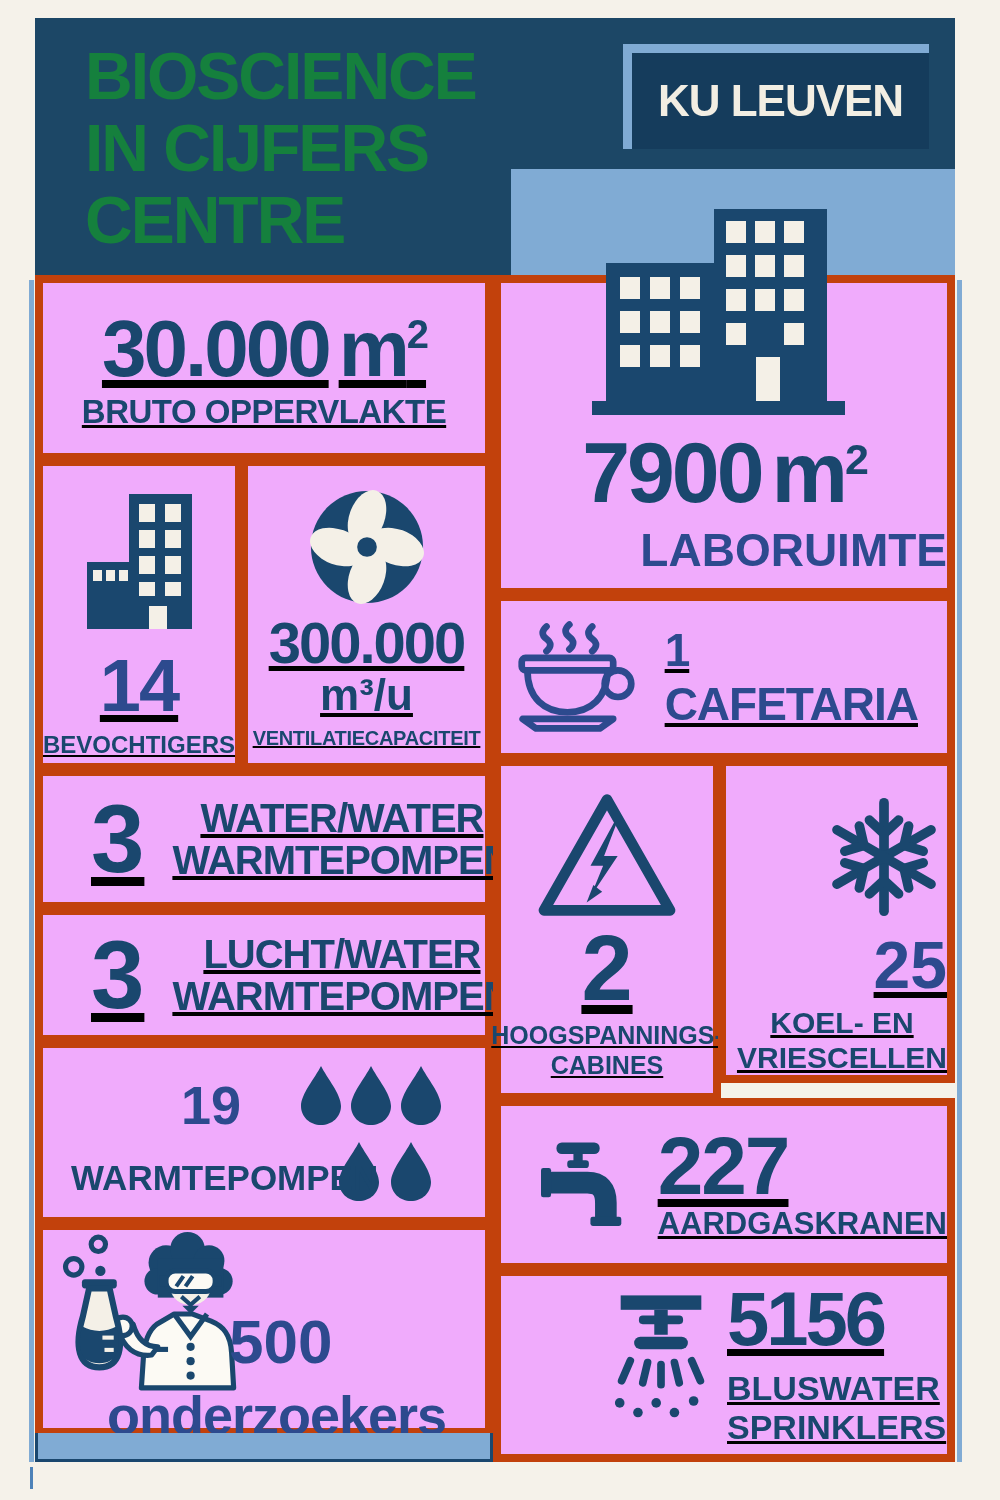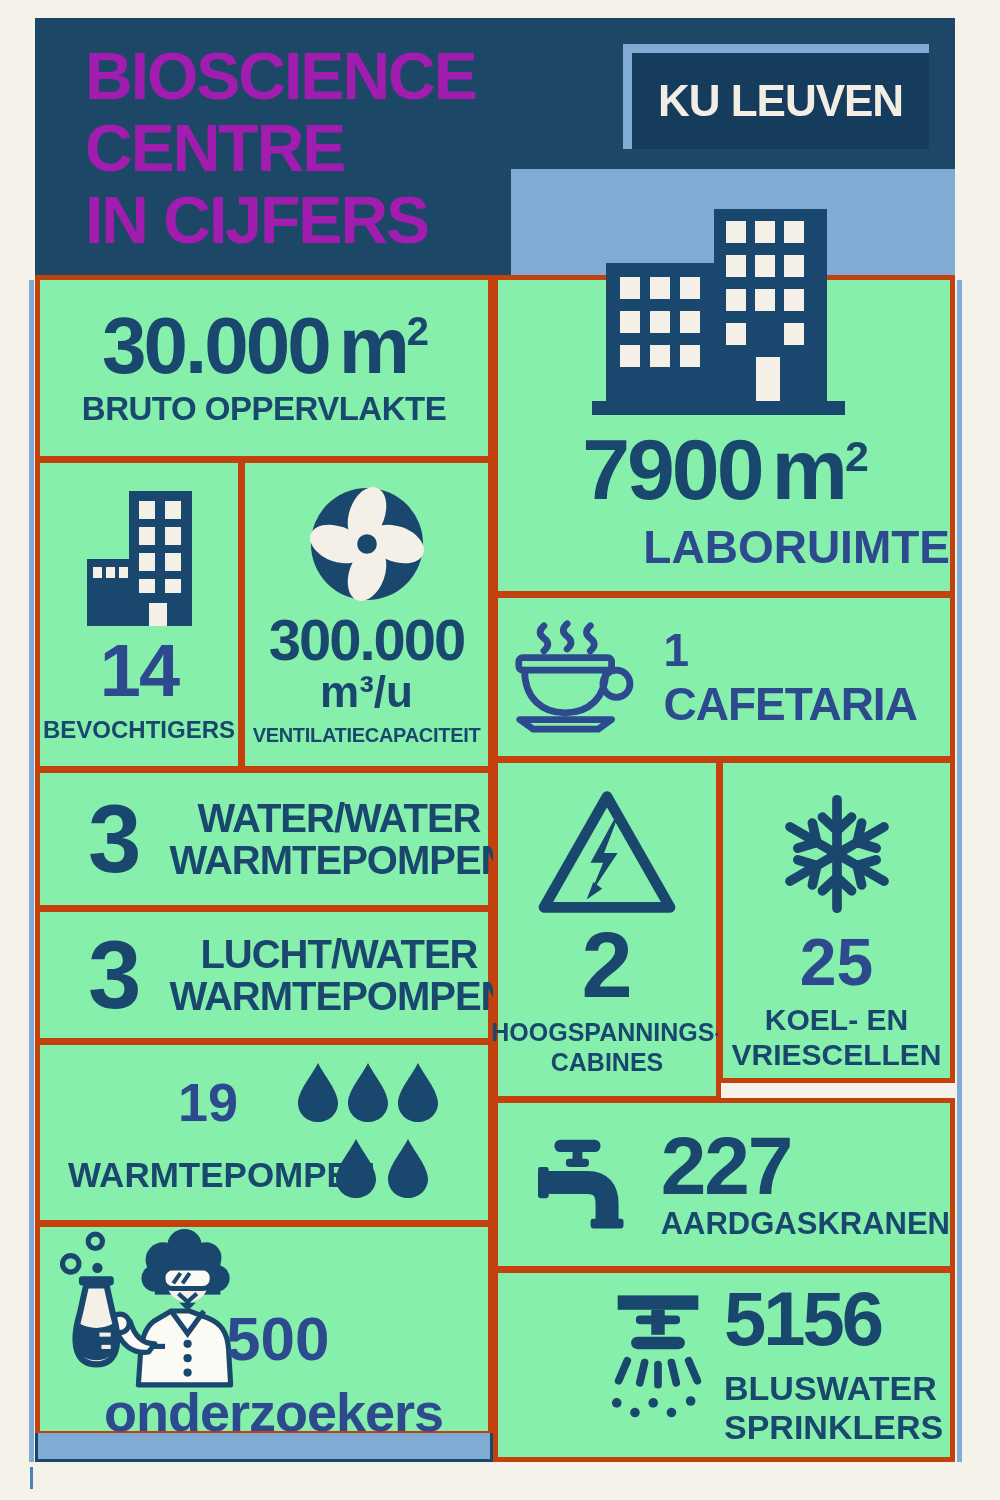--- a/index.html
+++ b/index.html
@@ -1,37 +1,37 @@
 <!DOCTYPE html>
 <html><head>
 <meta charset="utf-8">
 <style>
   html,body{margin:0;padding:0;background:#f5f2ea;}
   .page{position:relative;width:1000px;height:1500px;background:#f5f2ea;overflow:hidden;
         font-family:"Liberation Sans",sans-serif;font-weight:700;}
   .abs{position:absolute;}
   .header-dark{left:35px;top:18px;width:920px;height:260px;background:#1c4766;}
   .light-band{left:511px;top:169px;width:444px;height:109px;background:#80abd4;}
-  .title{left:85px;top:40px;color:#a21caf;font-size:66px;line-height:72px;letter-spacing:-2px;}
+  .title{left:85px;top:40px;color:#15803d;font-size:66px;line-height:72px;letter-spacing:-2px;}
   .logo-frame-top{left:623px;top:44px;width:306px;height:9px;background:#80abd4;}
   .logo-frame-left{left:623px;top:44px;width:9px;height:105px;background:#80abd4;}
   .logo-box{left:632px;top:53px;width:297px;height:96px;background:#153c5c;display:flex;
             align-items:center;justify-content:center;color:#f2eee3;font-size:44px;letter-spacing:-1px;}
-  .cell{position:absolute;background:#86efac;border:5px solid #c2410c;box-sizing:border-box;}
+  .cell{position:absolute;background:#f0abfc;border:8px solid #c2410c;box-sizing:border-box;text-decoration:underline;}
   .accent{position:absolute;background:#80abd4;}
   .navy{color:#1a476e;}
   .royal{color:#2d4a8e;}
   .center-col{display:flex;flex-direction:column;align-items:center;text-align:center;}
   .c1{left:35px;top:275px;width:458px;height:186px;}
   .c1 .big{font-size:80px;letter-spacing:-3px;line-height:1;margin-top:26px;}
   .c1 sup,.r1 sup{font-size:0.5em;vertical-align:28px;}
   .unit{margin-left:10px;}
   .c1 .lbl{font-size:33px;letter-spacing:-0.5px;margin-top:4px;}
   .c2a{left:35px;top:458px;width:208px;height:313px;}
-  .c2a .num{font-size:74px;line-height:1;letter-spacing:-2px;margin-top:8px;}
+  .c2a .num{font-size:74px;line-height:1;letter-spacing:-2px;margin-top:20px;}
   .c2a .lbl{font-size:24px;margin-top:8px;}
   .c2b{left:240px;top:458px;width:253px;height:313px;}
   .c2b .num{font-size:58px;line-height:1;letter-spacing:-2px;margin-top:8px;}
   .c2b .unit3{font-size:44px;line-height:1.05;}
   .c2b .lbl{font-size:20px;letter-spacing:-0.3px;margin-top:9px;}
   .rowcell{display:flex;align-items:center;padding-left:48px;}
   .c3{left:35px;top:768px;width:458px;height:142px;}
   .c4{left:35px;top:907px;width:458px;height:136px;}
   .bignum{font-size:96px;line-height:0.9;}
   .twolines{font-size:40px;line-height:1.06;letter-spacing:-1px;text-align:center;margin-left:28px;}
@@ -44,21 +44,21 @@
   .strip{left:35px;top:1433px;width:458px;height:29px;background:#80abd4;
          border-left:3px solid #1a476e;border-right:3px solid #1a476e;border-bottom:3px solid #1a476e;box-sizing:border-box;}
   .r1{left:493px;top:275px;width:462px;height:321px;}
   .r1 .big{position:absolute;top:146px;width:100%;text-align:center;font-size:86px;letter-spacing:-3px;line-height:1;}
   .r1 .lbl{position:absolute;top:240px;width:100%;text-align:right;font-size:46px;}
   .r2{left:493px;top:593px;width:462px;height:168px;display:flex;align-items:center;padding-left:15px;}
   .r2 .lbl{font-size:46px;letter-spacing:-1px;margin-left:20px;}
   .r3a{left:493px;top:758px;width:228px;height:343px;}
   .r3a .num{font-size:92px;line-height:1;margin-top:2px;}
   .r3a .lines{font-size:25px;line-height:1.2;margin-top:6px;}
-  .r3b{left:718px;top:758px;width:237px;height:325px;}
+  .r3b{left:718px;top:758px;width:237px;height:325px;align-items:flex-end;}
   .r3b .num{font-size:66px;line-height:1;margin-top:12px;}
   .r3b .lines{font-size:30px;line-height:1.15;margin-top:8px;}
   .r4{left:493px;top:1098px;width:462px;height:173px;display:flex;align-items:center;padding-left:40px;}
   .r4 .col{margin-left:24px;}
   .r4 .num{font-size:82px;letter-spacing:-2px;line-height:0.95;}
   .r4 .lbl{font-size:31px;margin-top:2px;}
   .r5{left:493px;top:1268px;width:462px;height:194px;display:flex;align-items:center;padding-left:112px;}
   .r5 .col{margin-left:18px;}
   .r5 .num{font-size:76px;letter-spacing:-3px;line-height:0.95;}
   .r5 .lines{font-size:34px;line-height:1.15;margin-top:14px;}
@@ -67,22 +67,22 @@
 </style>
 </head>
 <body>
 
 <div class="page">
 
   <div class="abs header-dark"></div>
   <div class="abs light-band"></div>
   <div class="abs title">
     <div>BIOSCIENCE</div>
+    <div>IN CIJFERS</div>
     <div>CENTRE</div>
-    <div>IN CIJFERS</div>
   </div>
   <div class="abs logo-frame-top"></div>
   <div class="abs logo-frame-left"></div>
   <div class="abs logo-box">
     <span>KU LEUVEN</span>
   </div>
 
   <div class="accent" style="left:29px;top:280px;width:5px;height:1182px;"></div>
   <div class="accent" style="left:957px;top:280px;width:5px;height:1182px;"></div>
 

